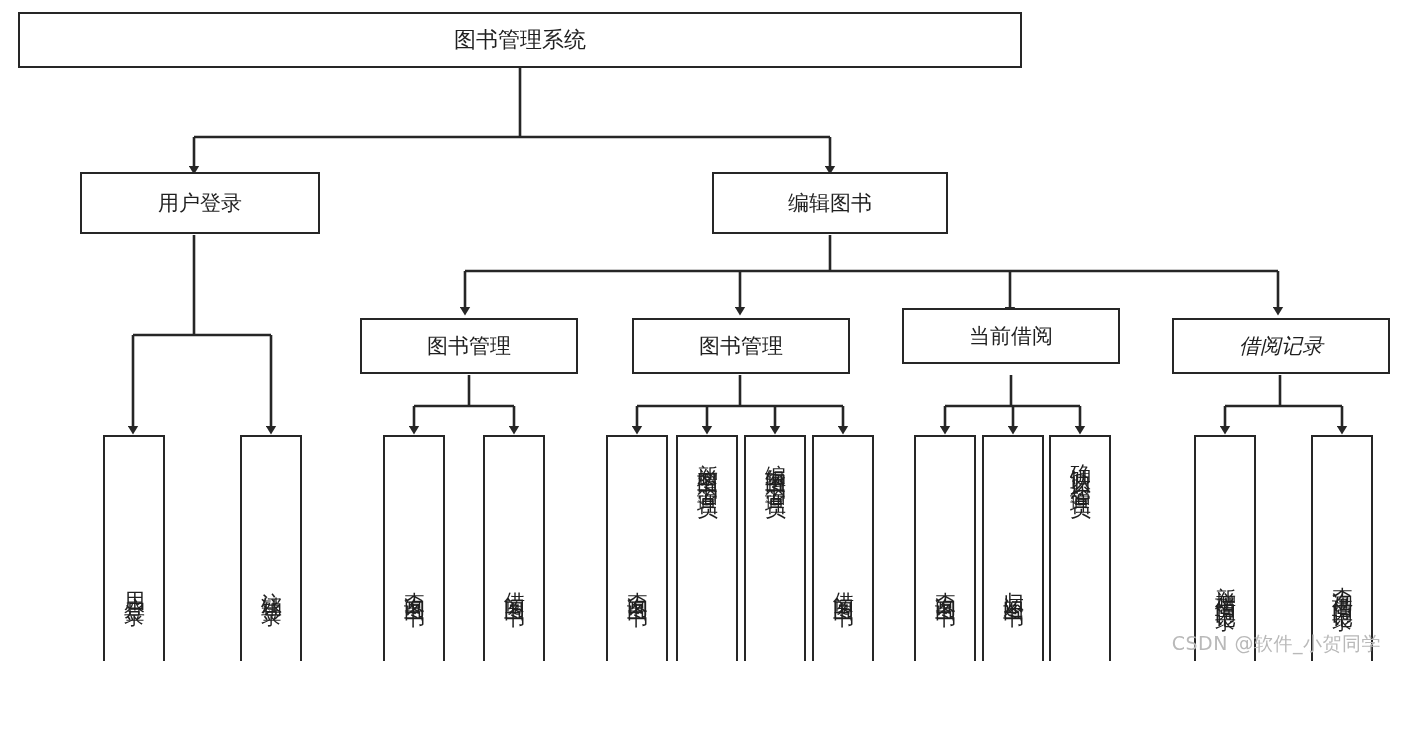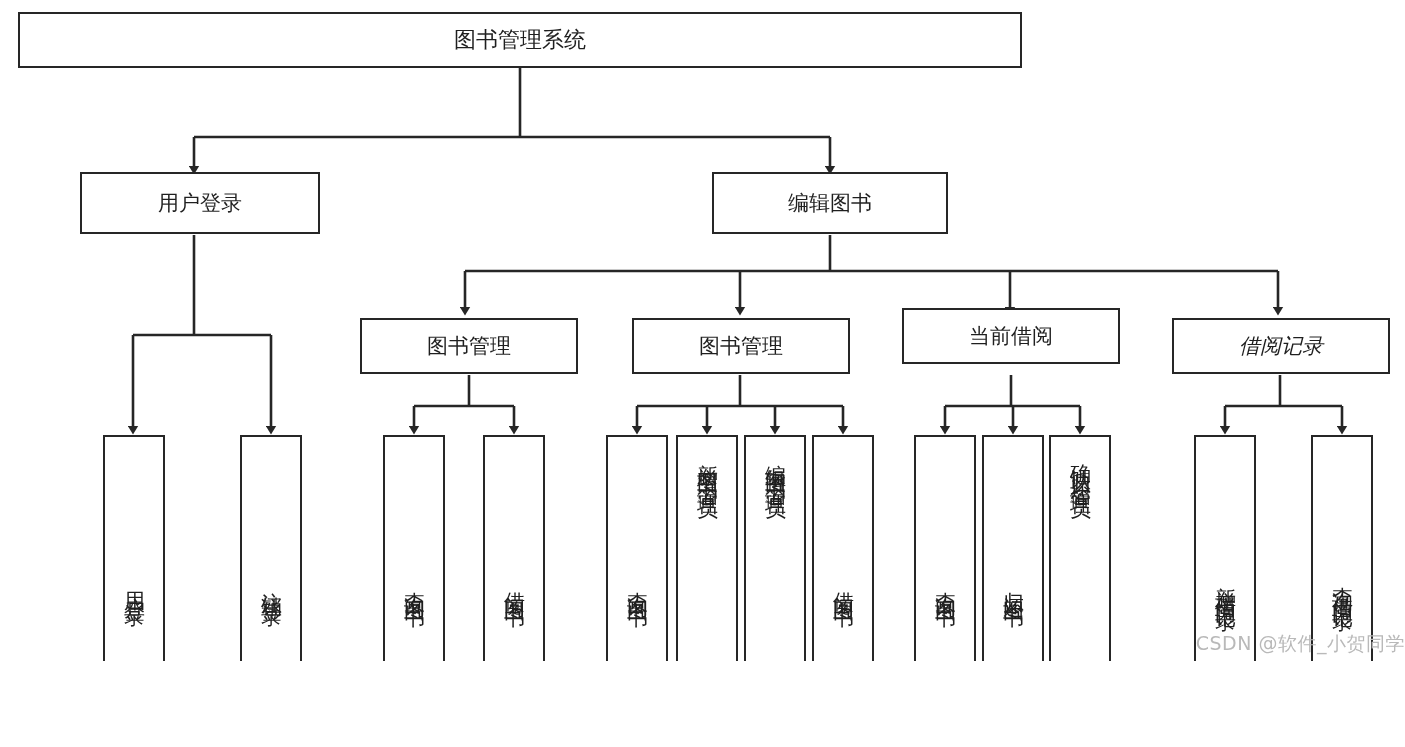--- a/index.html
+++ b/index.html
@@ -61,21 +61,21 @@
     letter-spacing: 5px;
     line-height: 1;
     margin: 0 auto;
   }
   .node.vert.center-text {
     align-items: center;
     padding-top: 0;
   }
   .watermark {
     position: absolute;
-    right: 0;
+    right: 24px;
     bottom: 4px;
     font-size: 19px;
     color: #b9b9b9;
     letter-spacing: 0.5px;
     z-index: 5;
     white-space: nowrap;
   }
 </style>
 </head>
 <body>

